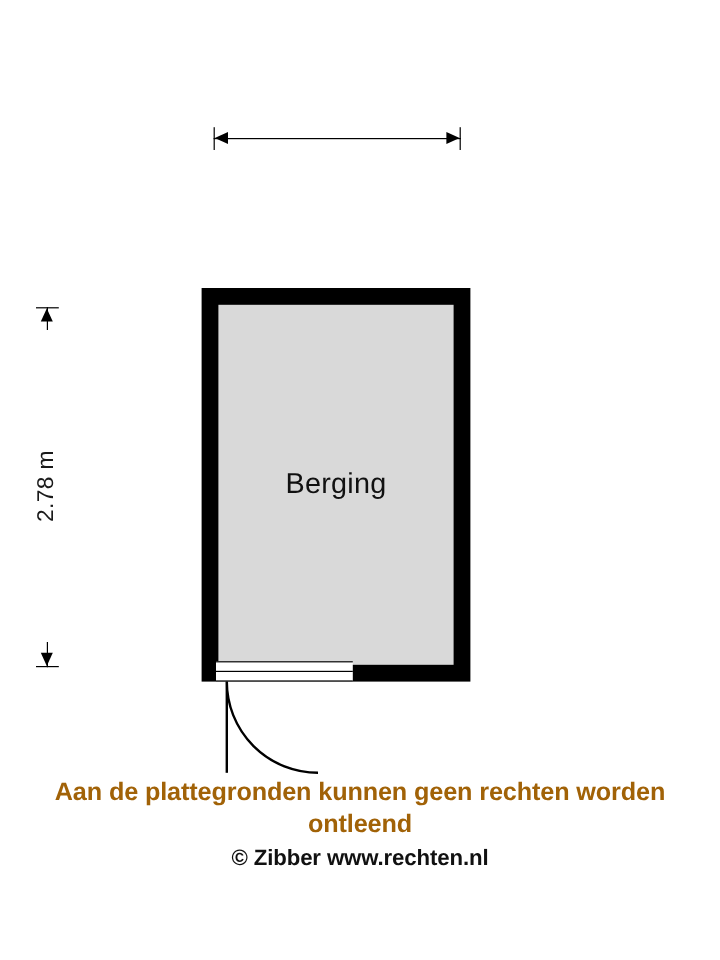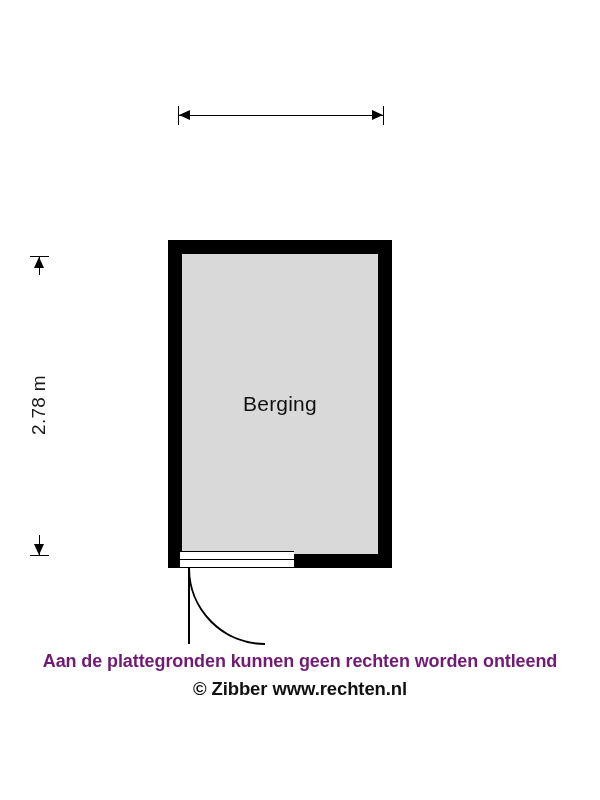--- a/index.html
+++ b/index.html
@@ -153,21 +153,21 @@
   }
   .room-label {
     position: absolute;
     left: 0;
     top: 0;
     width: 196px;
     height: 300px;
     display: flex;
     align-items: center;
     justify-content: center;
-    font-size: 21px;
+    font-size: 24px;
     color: #111111;
     letter-spacing: 0.2px;
   }
 
   
   .door-opening {
     position: absolute;
     left: 180px;
     top: 551px;
     width: 114px;
@@ -206,23 +206,23 @@
 
   
   .footer {
     position: absolute;
     left: 0;
     top: 648px;
     width: 600px;
     text-align: center;
   }
   .footer .disclaimer {
-    font-size: 18px;
+    font-size: 21px;
     font-weight: bold;
-    color: #701a75;
+    color: #a16207;
     letter-spacing: -0.1px;
     line-height: 26px;
   }
   .footer .credit {
     font-size: 18.5px;
     font-weight: bold;
     color: #111111;
     letter-spacing: -0.1px;
     line-height: 26px;
     margin-top: 2px;

